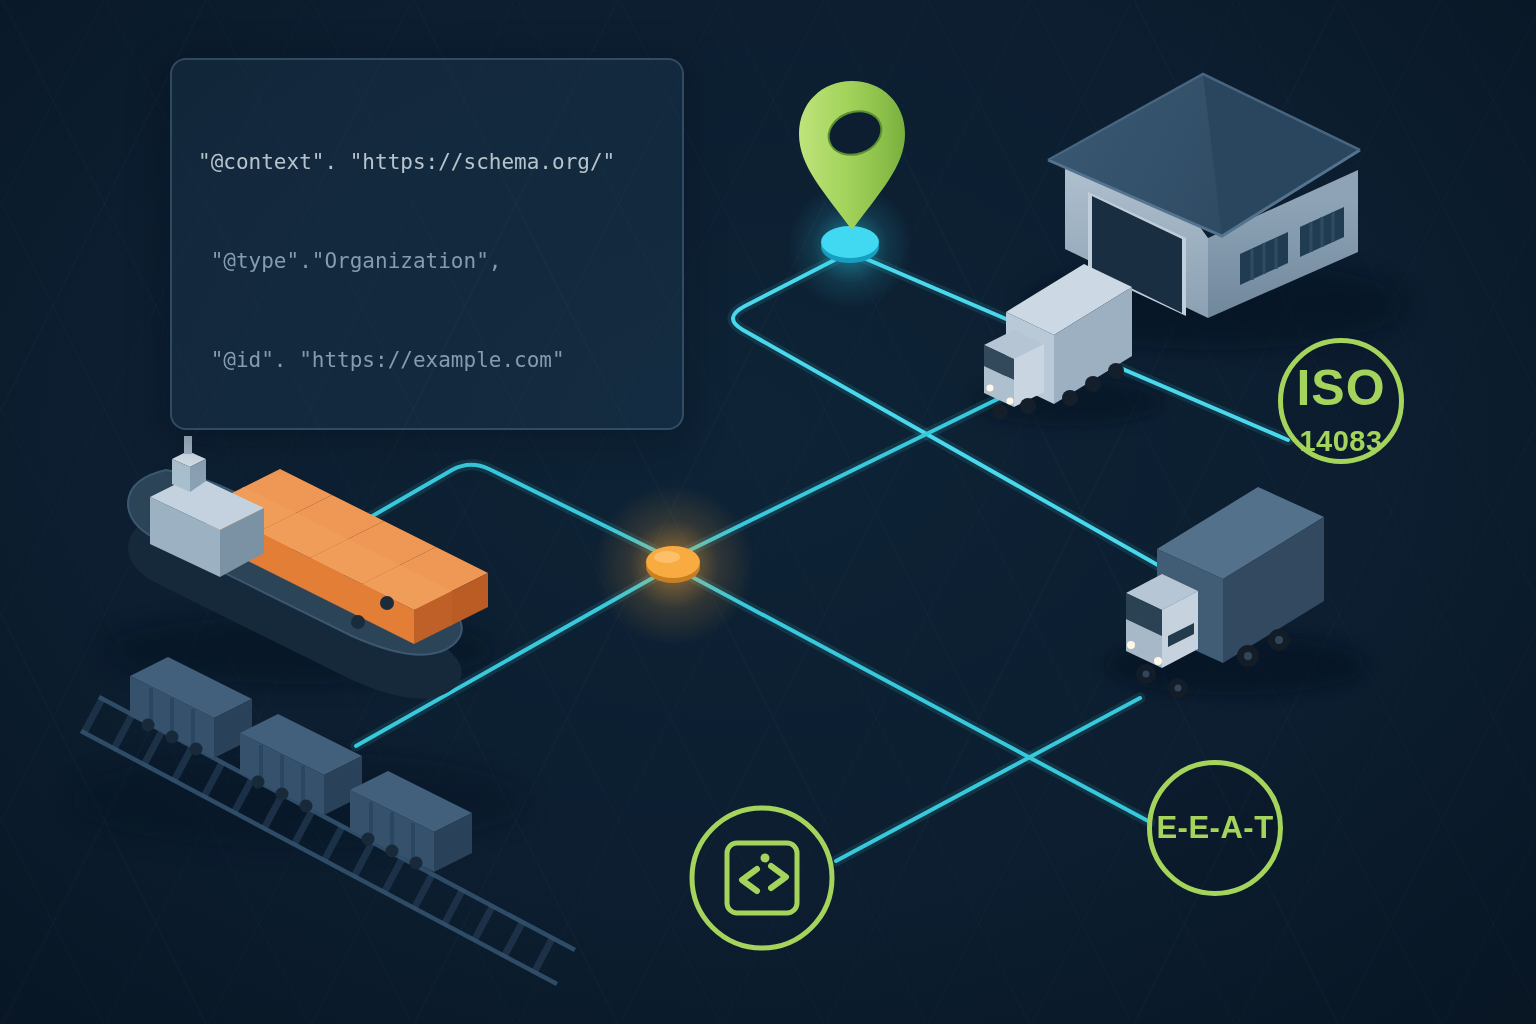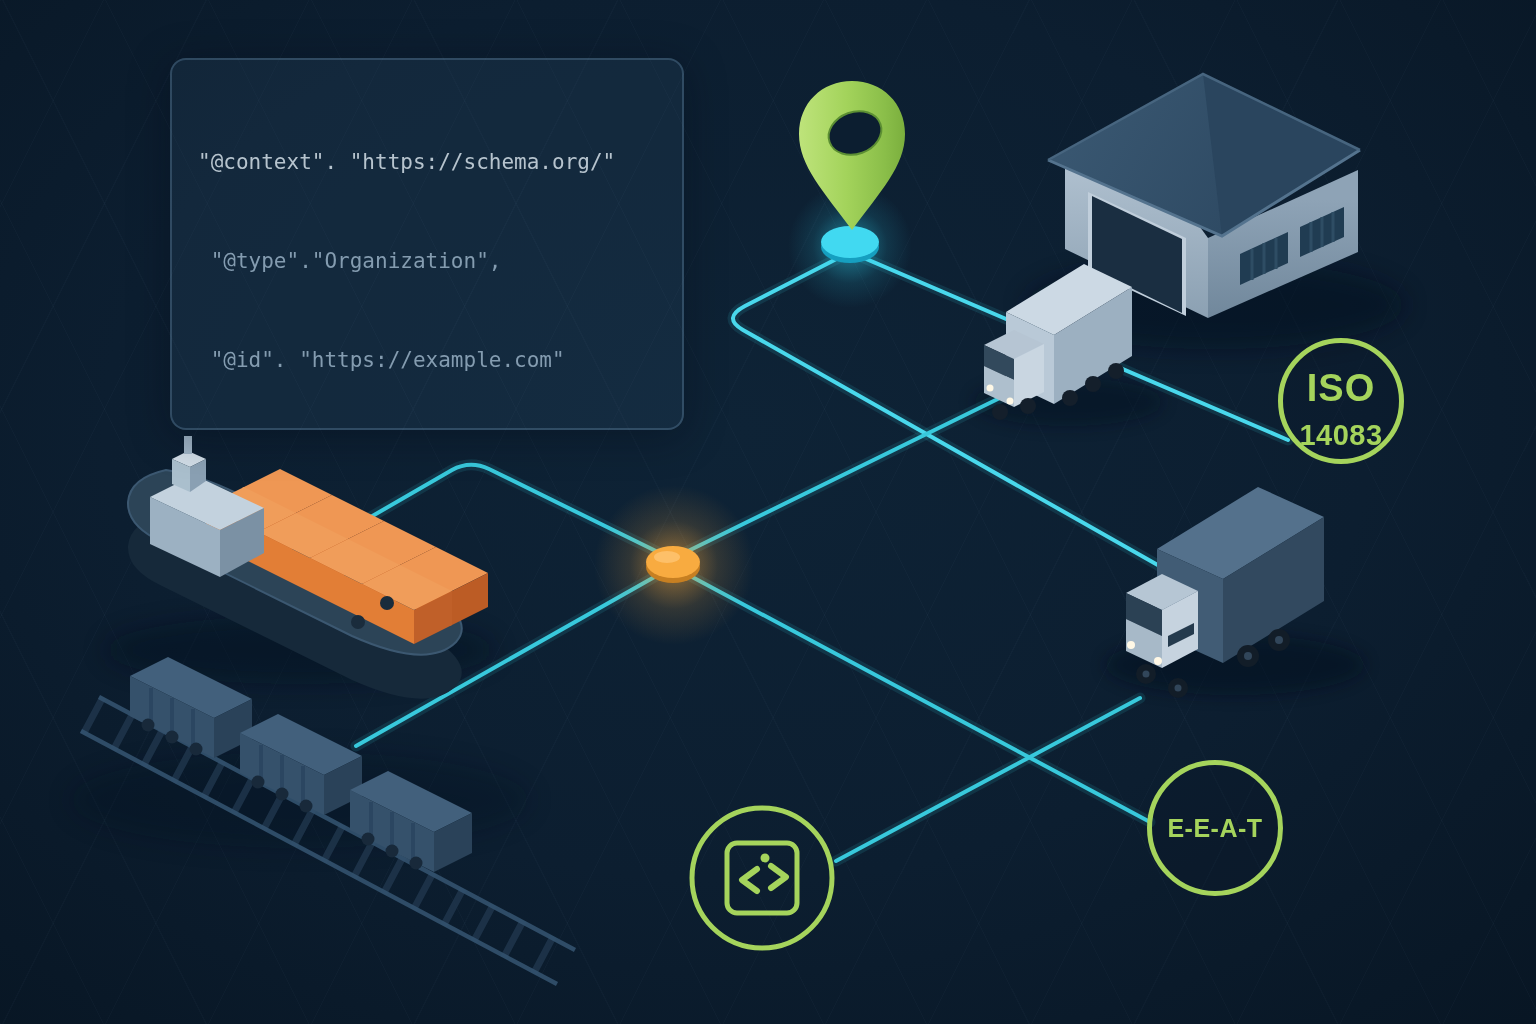--- a/index.html
+++ b/index.html
@@ -38,24 +38,24 @@
     box-shadow:0 6px 40px rgba(3,10,20,.35);
   }
   .code-line.bright{color:var(--panel-text-bright);}
   .badge{
     position:absolute;border:5px solid var(--accent-green);border-radius:50%;
     display:flex;flex-direction:column;align-items:center;justify-content:center;
     color:var(--accent-green);font-weight:bold;text-align:center;
     background:rgba(10,24,40,.18);
   }
   .badge-iso{left:1278px;top:338px;width:126px;height:126px;line-height:1;}
-  .badge-iso .l1{font-size:38px;letter-spacing:1px;margin-top:17px;}
+  .badge-iso .l1{font-size:50px;letter-spacing:1px;margin-top:17px;}
   .badge-iso .l2{font-size:29px;margin-top:14px;letter-spacing:.5px;}
   .badge-eeat{left:1147px;top:760px;width:136px;height:136px;}
-  .badge-eeat .l1{font-size:25px;letter-spacing:.5px;}
+  .badge-eeat .l1{font-size:31px;letter-spacing:.5px;}
 </style>
 </head>
 <body>
 
 <div class="scene">
 
 <svg class="art" width="1536" height="1024" viewBox="0 0 1536 1024">
   <defs>
     <filter id="blur8" x="-50%" y="-50%" width="200%" height="200%">
           <feGaussianBlur stdDeviation="8"></feGaussianBlur>

